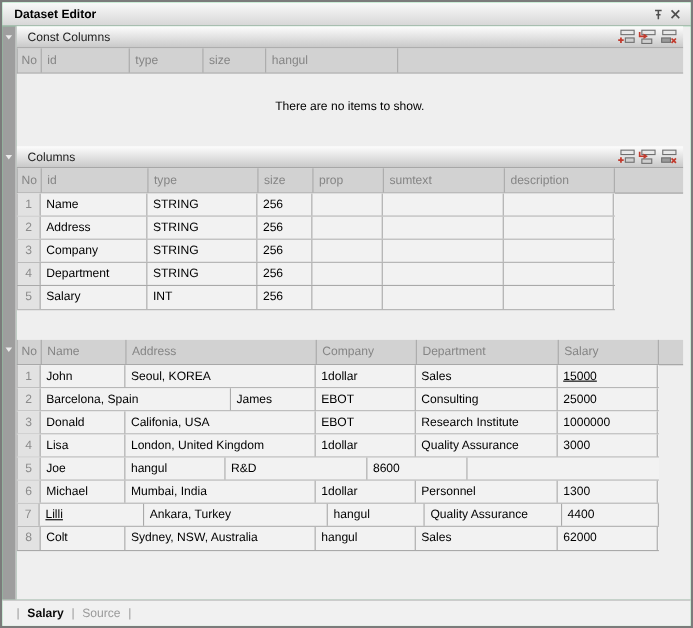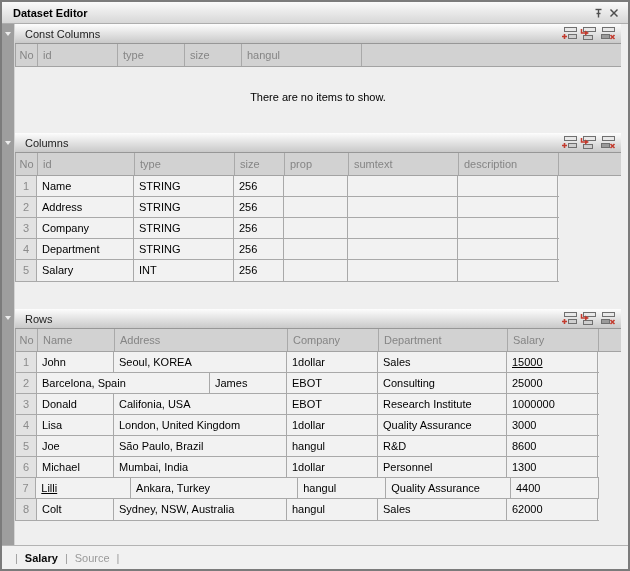--- a/index.html
+++ b/index.html
@@ -247,45 +247,20 @@
               <div class="td" style="width: 50px;">256</div>
               <div class="td" style="width: 64px;"></div>
               <div class="td" style="width: 110px;"></div>
               <div class="td" style="width: 100px;"></div>
             </div>
           </div>
         </div>
 
       <div class="gap27"></div>
 
-      <div class="secbar">
-        <span class="sectitle">Rows</span>
-        <span class="iconbtn">
-          <svg width="17" height="15" viewBox="0 0 17 15">
-            <rect x="3.5" y="1.5" width="12" height="4" fill="#e8e8e8" stroke="#6f6f6f"></rect>
-            <rect x="7.5" y="8.5" width="8" height="4" fill="#cfcfcf" stroke="#6f6f6f"></rect>
-            <path d="M1 10.5 H6 M3.5 8 V13" stroke="#c23b2e" stroke-width="1.6" fill="none"></path>
-          </svg>
-        </span>
-        <span class="iconbtn">
-          <svg width="17" height="15" viewBox="0 0 17 15">
-            <rect x="3.5" y="1.5" width="12" height="4" fill="#e8e8e8" stroke="#6f6f6f"></rect>
-            <rect x="3.5" y="9.5" width="9" height="4" fill="#cfcfcf" stroke="#6f6f6f"></rect>
-            <path d="M1.5 3 V7 H6" stroke="#c23b2e" stroke-width="1.5" fill="none"></path>
-            <path d="M5 4.5 L9 7 L5 9.5 Z" fill="#c23b2e"></path>
-          </svg>
-        </span>
-        <span class="iconbtn">
-          <svg width="17" height="15" viewBox="0 0 17 15">
-            <rect x="3.5" y="1.5" width="12" height="4" fill="#e8e8e8" stroke="#6f6f6f"></rect>
-            <rect x="2.5" y="8.5" width="8" height="4" fill="#9a9a9a" stroke="#6f6f6f"></rect>
-            <path d="M11.5 9 L15.5 13 M15.5 9 L11.5 13" stroke="#c23b2e" stroke-width="1.6" fill="none"></path>
-          </svg>
-        </span>
-      </div>
       <div class="grid">
           <div class="thead">
             <div class="th num" style="width: 22px;">No</div>
             <div class="th" style="width: 77px;">Name</div>
             <div class="th" style="width: 173px;">Address</div>
             <div class="th" style="width: 91px;">Company</div>
             <div class="th" style="width: 129px;">Department</div>
             <div class="th" style="width: 91px;">Salary</div>
             <div class="th filler"></div>
           </div>
@@ -318,21 +293,20 @@
               <div class="td rownum" style="width: 22px;">4</div>
               <div class="td" style="width: 77px;">Lisa</div>
               <div class="td" style="width: 173px;">London, United Kingdom</div>
               <div class="td" style="width: 91px;">1dollar</div>
               <div class="td" style="width: 129px;">Quality Assurance</div>
               <div class="td" style="width: 91px;">3000</div>
             </div>
             <div class="tr">
               <div class="td rownum" style="width: 22px;">5</div>
               <div class="td" style="width: 77px;">Joe</div>
-              <div class="td" style="width: 173px;">São Paulo, Brazil</div>
               <div class="td" style="width: 91px;">hangul</div>
               <div class="td" style="width: 129px;">R&amp;D</div>
               <div class="td" style="width: 91px;">8600</div>
             </div>
             <div class="tr">
               <div class="td rownum" style="width: 22px;">6</div>
               <div class="td" style="width: 77px;">Michael</div>
               <div class="td" style="width: 173px;">Mumbai, India</div>
               <div class="td" style="width: 91px;">1dollar</div>
               <div class="td" style="width: 129px;">Personnel</div>

